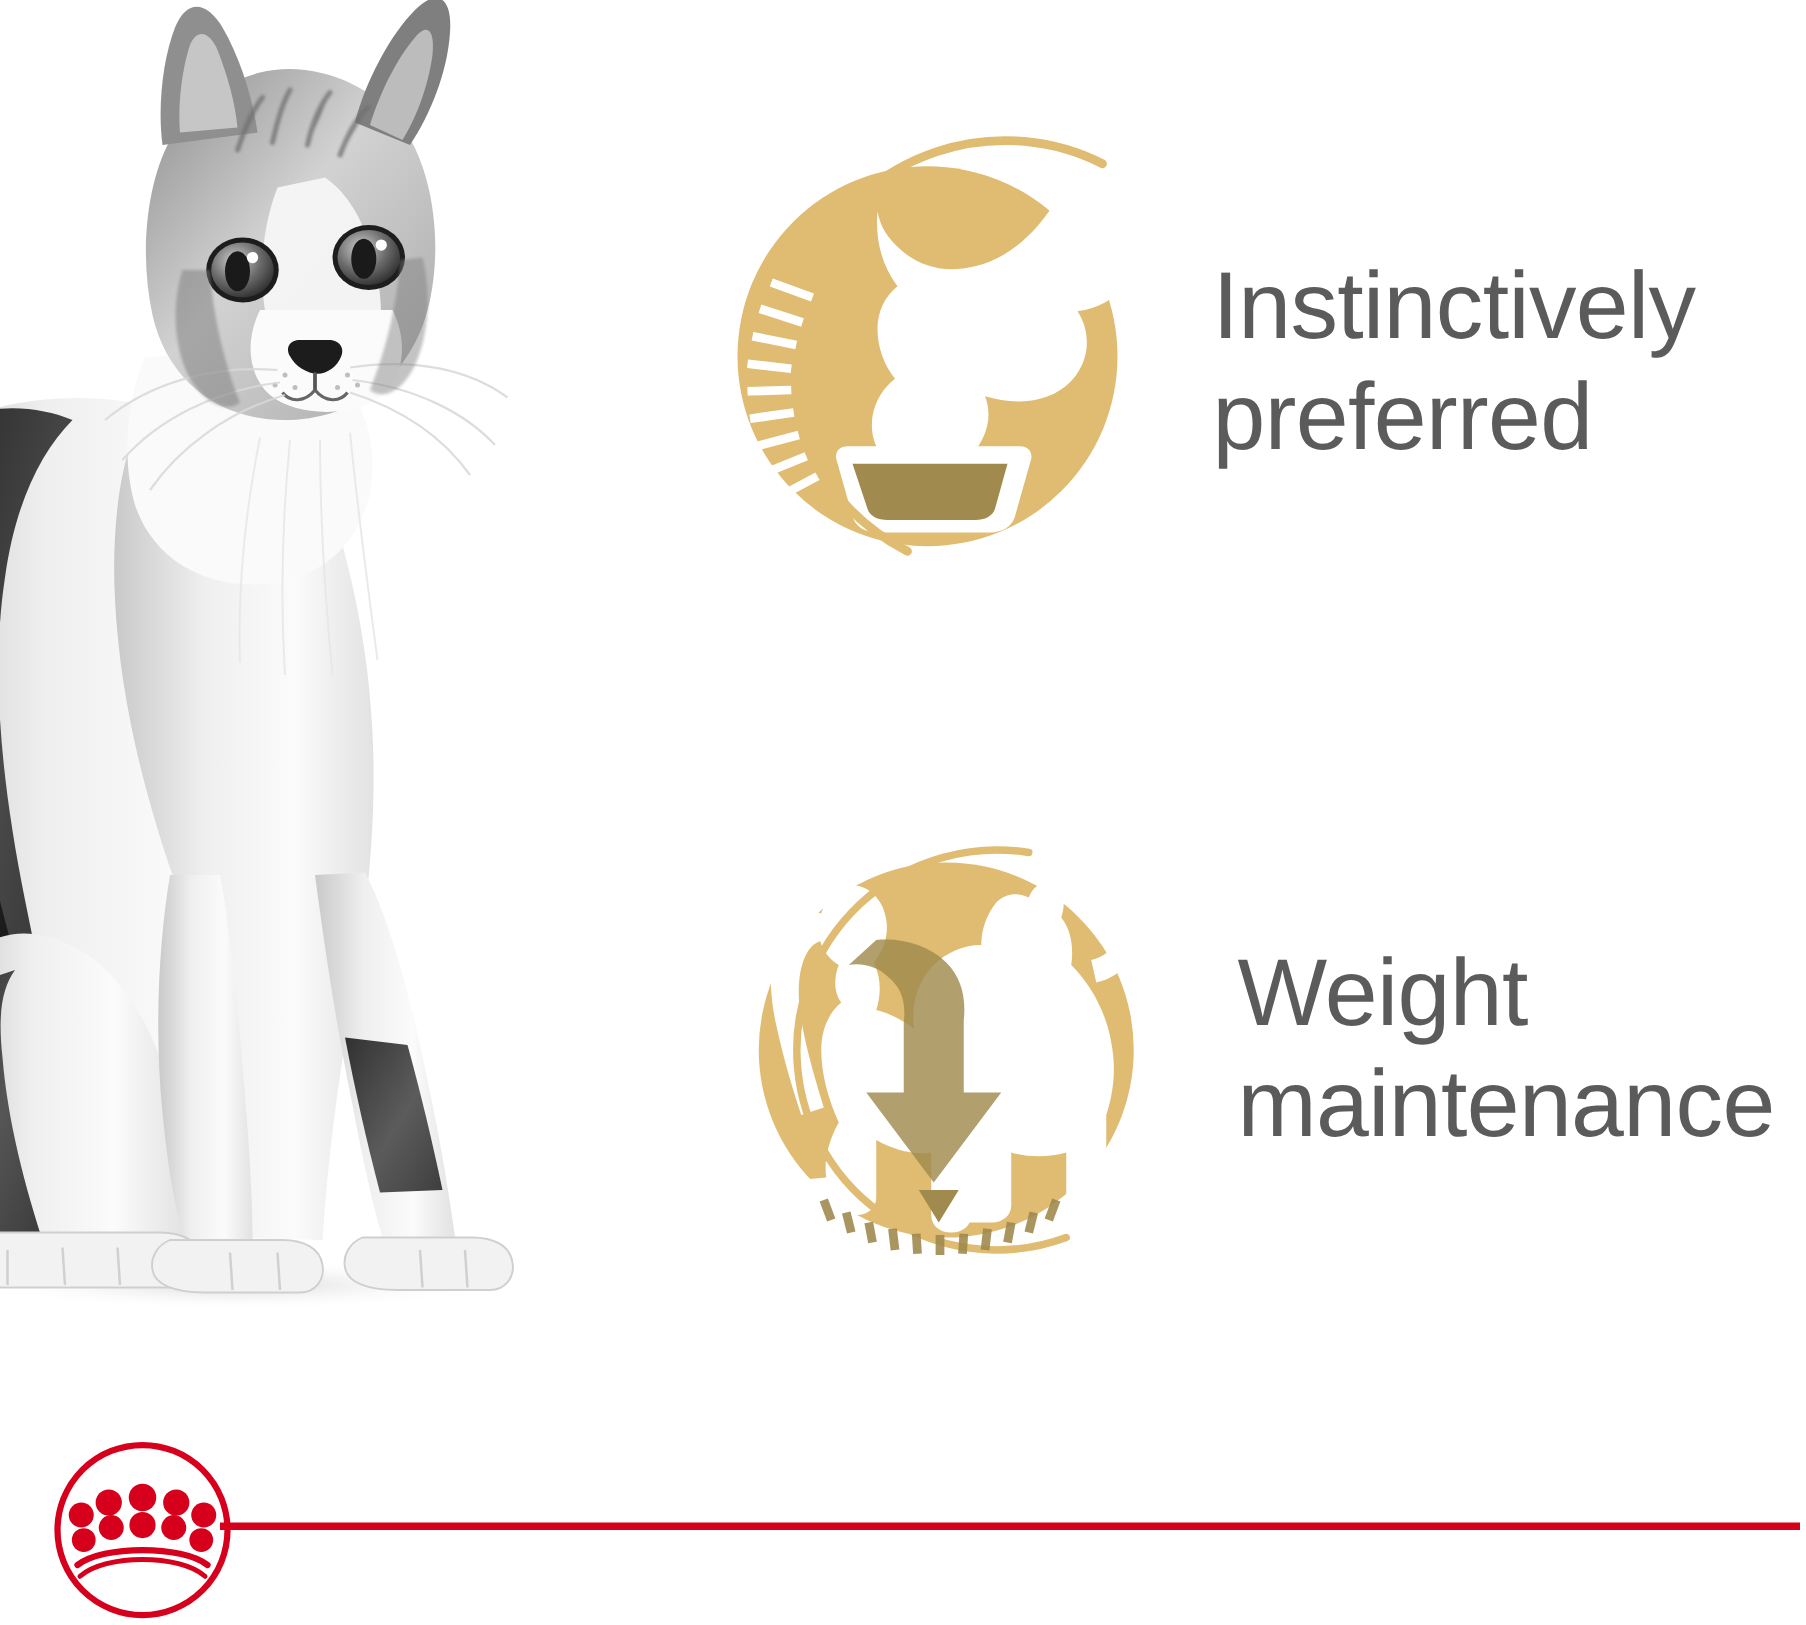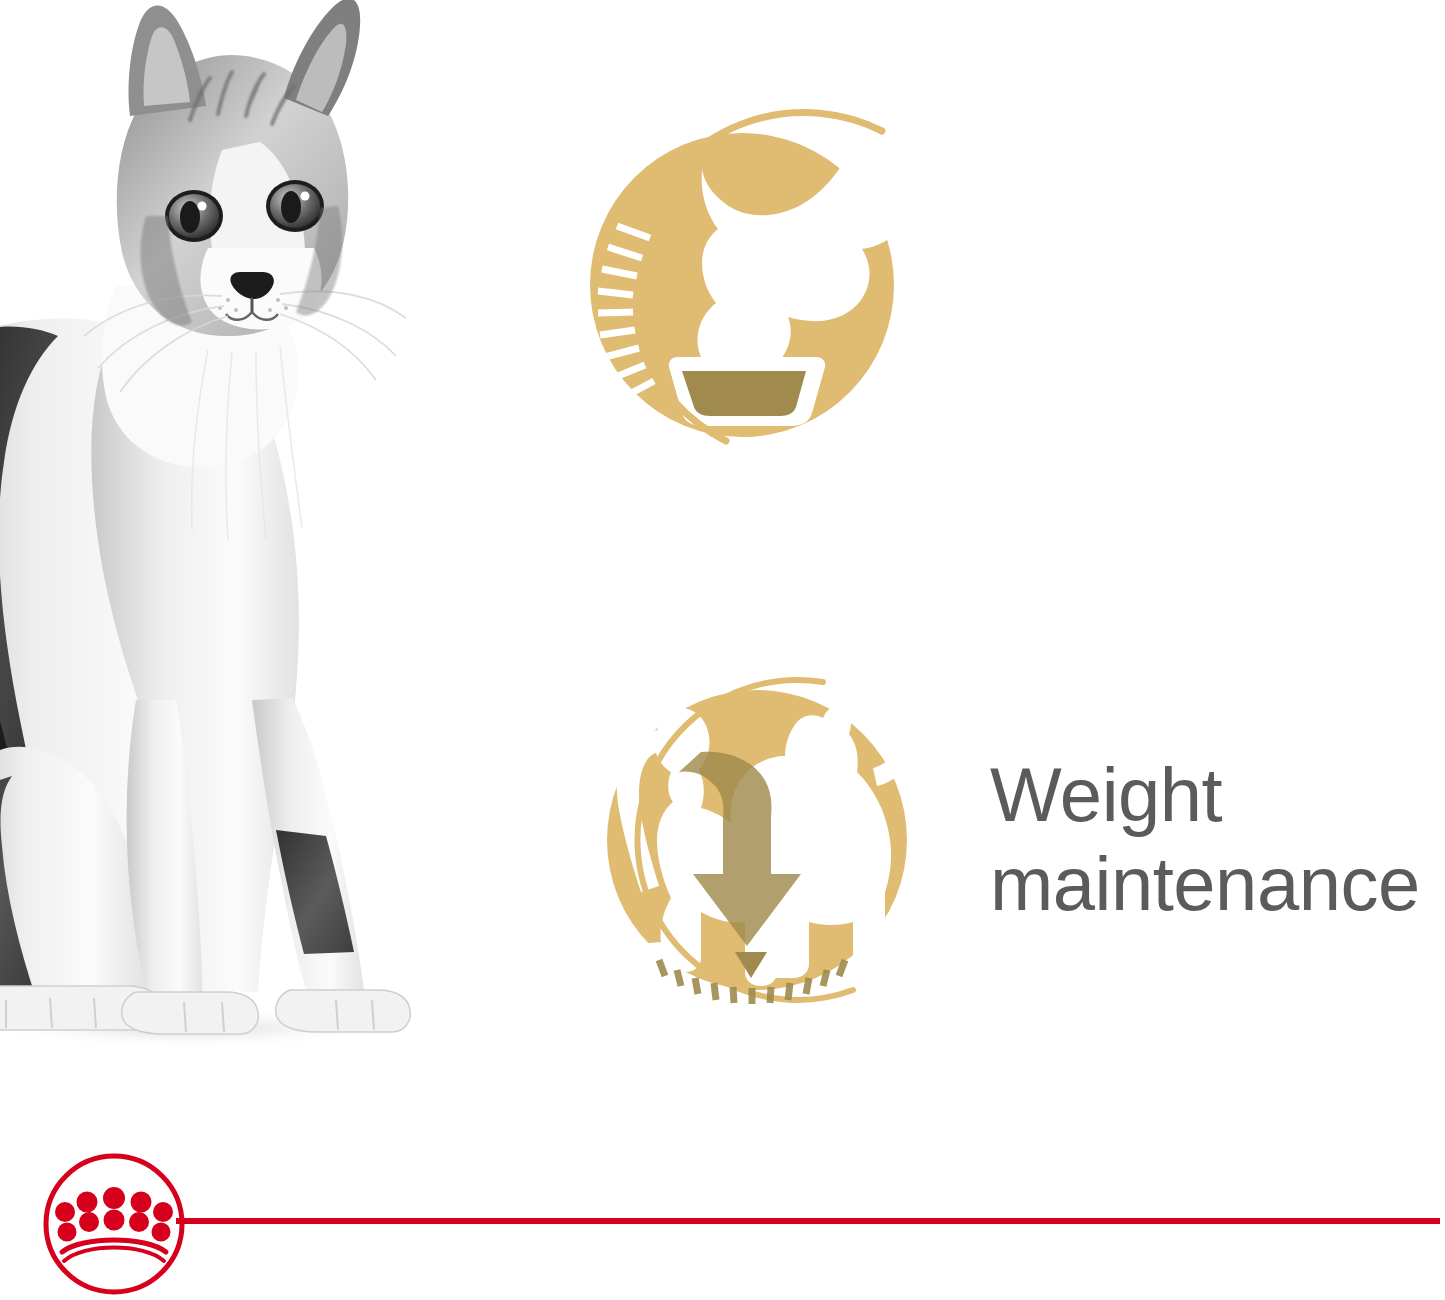--- a/index.html
+++ b/index.html
@@ -348,20 +348,22 @@
 
         <path d="M152 276
                  L 276 276
                  L 266 312
                  C 264 318, 258 321, 250 321
                  L 180 321
                  C 172 321, 166 318, 164 312 Z" fill="#A08A4E"></path>
       </svg>
     </div>
 
+    <div class="benefit-label">Instinctively
+preferred</div>
   </div>
 
   <div class="benefit-row" id="benefit-1">
 
     <div class="benefit-icon">
       <svg viewBox="0 0 355 360" xmlns="http://www.w3.org/2000/svg" aria-hidden="true">
         <defs>
           <mask id="m2">
             <rect x="0" y="0" width="355" height="360" fill="#fff"></rect>
 

